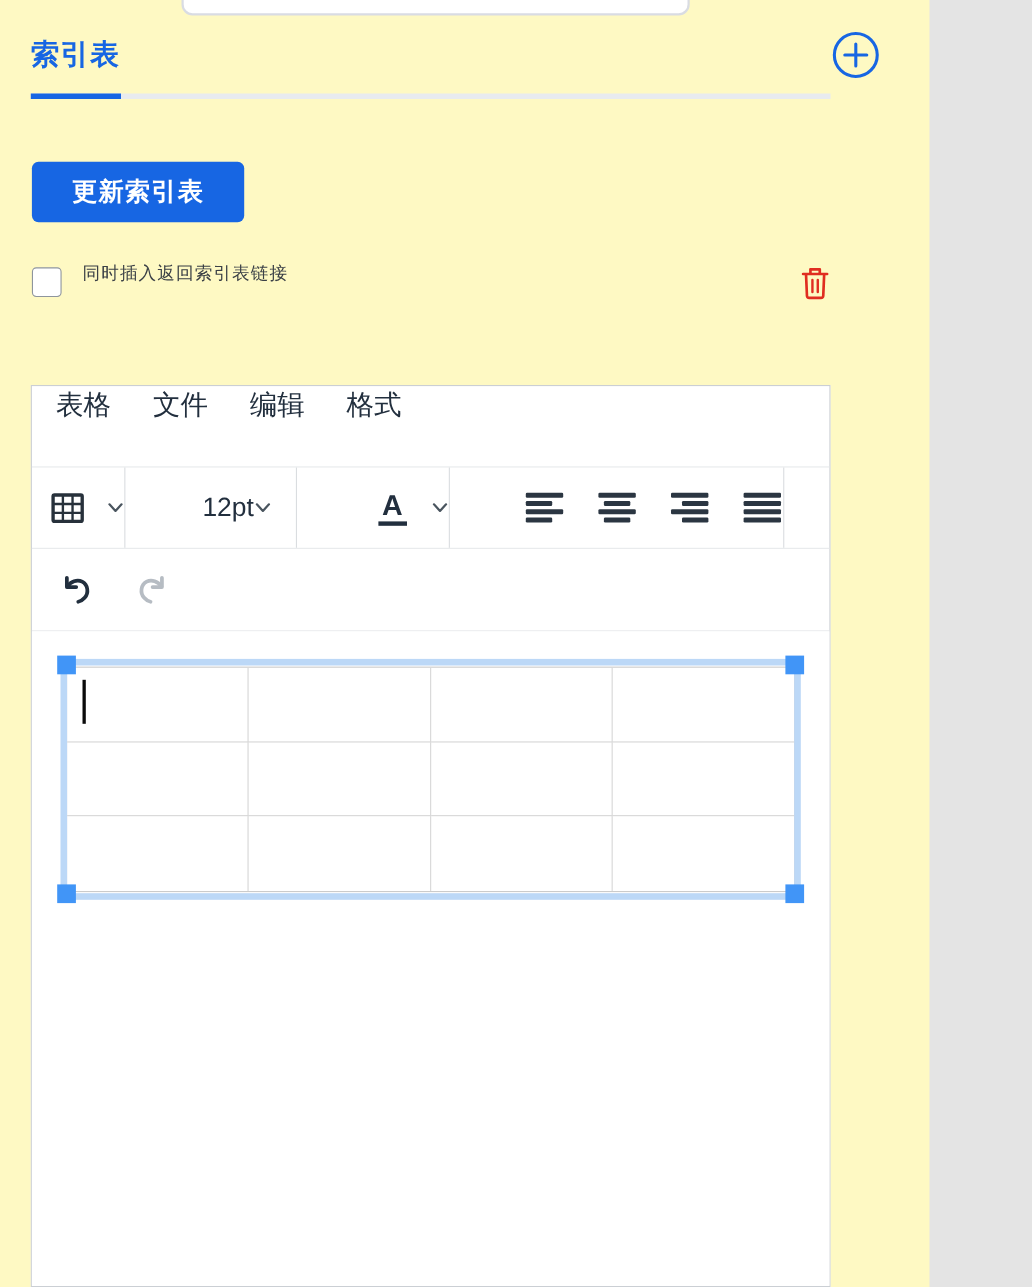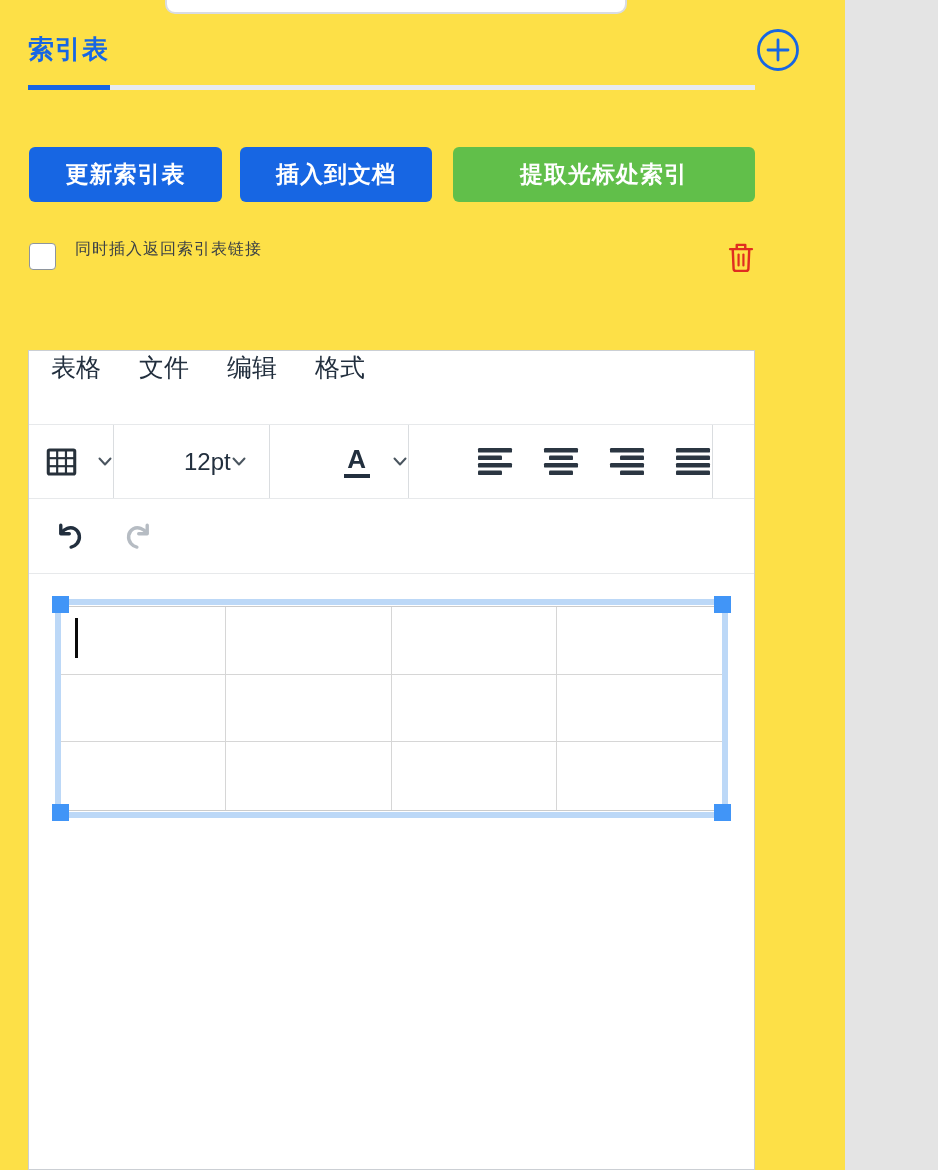--- a/index.html
+++ b/index.html
@@ -1,16 +1,16 @@
 <!DOCTYPE html>
 <html style="--accent-blue: #1766e3; --green: #61bf4a; --red: #e02d20; --selection-border: #bcd8f7; --selection-handle: #4195f7;"><head>
 <meta charset="utf-8">
 <style>
   html,body{margin:0;padding:0;background:#fff;}
-  .app{position:relative;width:938px;height:1170px;overflow:hidden;background:#fde047;
+  .app{position:relative;width:938px;height:1170px;overflow:hidden;background:#fef9c3;
        font-family:"Liberation Sans", sans-serif;}
 
   
   .side-gutter{position:absolute;left:845px;top:0;width:93px;height:1170px;background:#e4e4e4;}
 
   
   .top-partial-input{position:absolute;left:165px;top:-23px;width:458px;height:33px;
     border:2px solid #d9dce3;border-radius:10px;background:#fff;}
 
   
@@ -90,22 +90,20 @@
       <circle cx="22" cy="22" r="19.5" fill="none" stroke="#1766e3" stroke-width="2.8"></circle>
       <line x1="22" y1="12" x2="22" y2="32" stroke="#1766e3" stroke-width="2.8" stroke-linecap="round"></line>
       <line x1="12" y1="22" x2="32" y2="22" stroke="#1766e3" stroke-width="2.8" stroke-linecap="round"></line>
     </svg>
   </button>
 
   <div class="tab-track"></div>
   <div class="tab-active"></div>
 
   <button id="btn-update" class="btn btn-blue">更新索引表</button>
-  <button id="btn-insert" class="btn btn-blue">插入到文档</button>
-  <button id="btn-extract" class="btn btn-green">提取光标处索引</button>
 
   <div class="checkbox"></div>
   <div class="checkbox-label">同时插入返回索引表链接</div>
 
   <button class="trash-btn">
     <svg width="30" height="34" viewBox="0 0 24 28">
       <line x1="3" y1="7.5" x2="21" y2="7.5" stroke="#e02d20" stroke-width="2" stroke-linecap="round"></line>
       <path d="M8.5 7.5 V4 H15.5 V7.5" fill="none" stroke="#e02d20" stroke-width="2" stroke-linejoin="round"></path>
       <path d="M5.2 7.5 L5.9 23.8 Q6 25.4 7.6 25.4 H16.4 Q18 25.4 18.1 23.8 L18.8 7.5" fill="none" stroke="#e02d20" stroke-width="2" stroke-linejoin="round"></path>
       <line x1="10" y1="12" x2="10" y2="21" stroke="#e02d20" stroke-width="1.8" stroke-linecap="round"></line>

